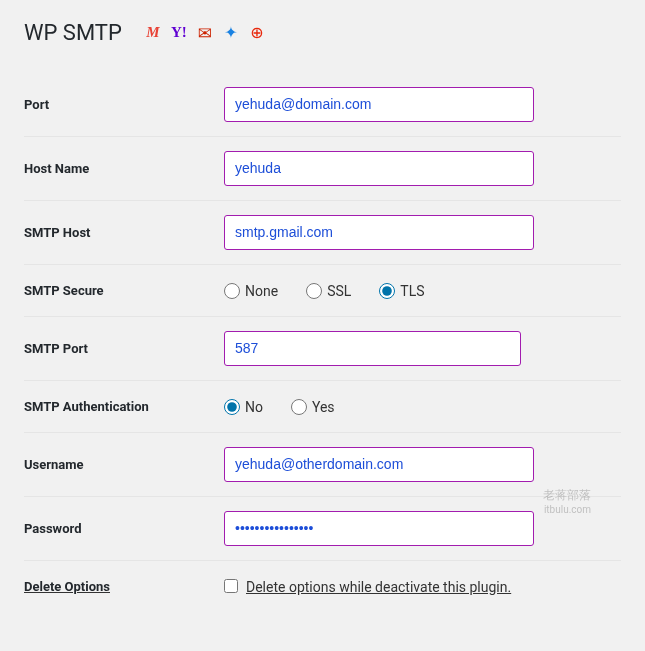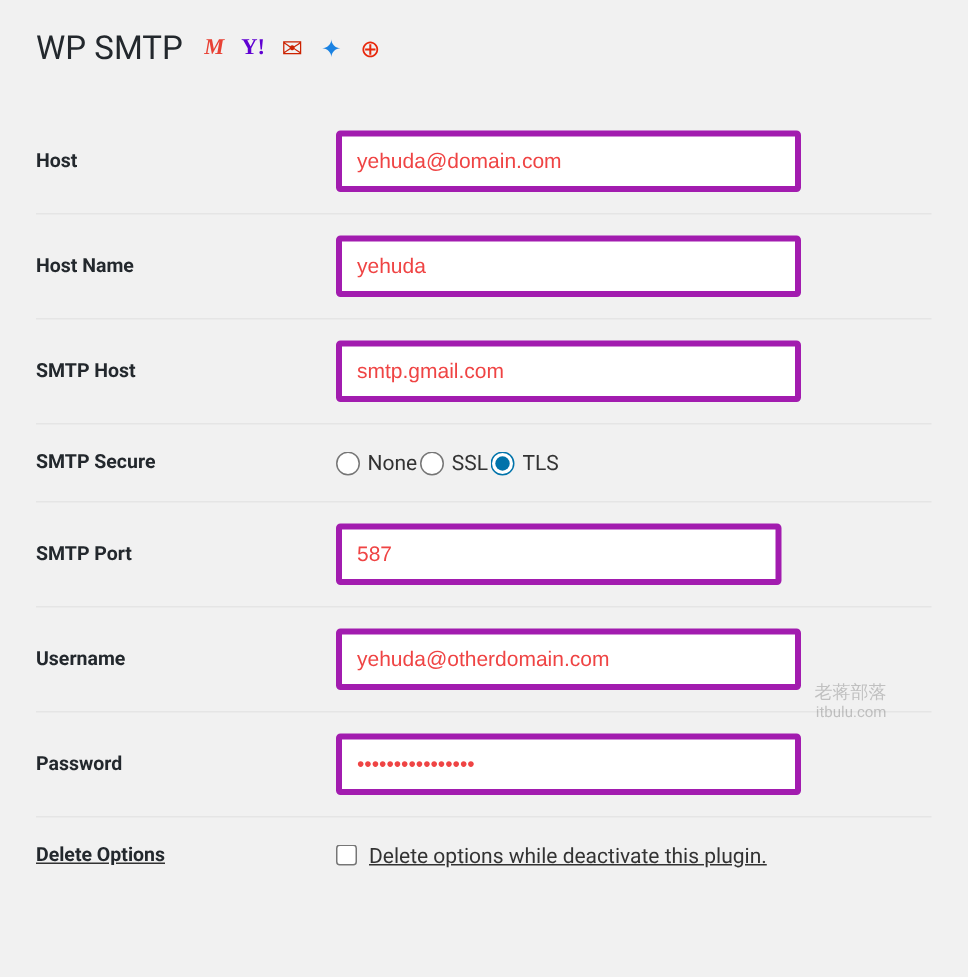--- a/index.html
+++ b/index.html
@@ -8,21 +8,21 @@
       font-family: -apple-system, BlinkMacSystemFont, "Segoe UI", Roboto, sans-serif;
       font-size: 14px;
       color: #333;
       width: 645px;
       min-height: 651px;
       padding: 20px 24px;
     }
     .header {
       display: flex;
       align-items: center;
-      gap: 10px;
+      gap: 20px;
       margin-bottom: 28px;
     }
     .header-title {
       font-size: 22px;
       font-weight: 400;
       color: #23282d;
     }
     .header-icons {
       display: flex;
       gap: 4px;
@@ -57,31 +57,31 @@
       width: 200px;
       padding-right: 16px;
     }
     .form-table td {
       padding: 14px 0;
       vertical-align: middle;
     }
     .form-input {
       width: 310px;
       padding: 6px 10px;
-      border: 4px solid #a21caf;
+      border: 1px solid #a21caf;
       border-radius: 3px;
       font-size: 14px;
-      color: #ef4444;
+      color: #1d4ed8;
       background: #fff;
       line-height: 1.5;
     }
     .radio-group {
       display: flex;
       align-items: center;
-      gap: 2px;
+      gap: 28px;
     }
     .radio-label {
       display: flex;
       align-items: center;
       gap: 5px;
       cursor: pointer;
       font-size: 14px;
       color: #333;
     }
     .radio-input {
@@ -97,21 +97,21 @@
       color: #333;
       cursor: pointer;
     }
     .checkbox-input {
       width: 14px;
       height: 14px;
       cursor: pointer;
     }
     .watermark {
       position: absolute;
-      bottom: 63px;
+      bottom: 45px;
       right: 30px;
       opacity: 0.35;
       font-size: 11px;
       color: #666;
       text-align: right;
     }
     .watermark-line1 { font-size: 12px; }
     .watermark-line2 { font-size: 10px; }
     .page-wrap {
       position: relative;
@@ -136,21 +136,21 @@
     <span class="mail-icon" style="font-size:16px;color:#1a82e2;">✦</span>
     <span class="mail-icon" style="font-size:16px;color:#e8270b;">⊕</span>
   </div>
 </div>
 
 <table class="form-table">
   <tbody>
 
     <tr>
       <th>
-        <label for="field-from">Host</label>
+        <label for="field-from">Port</label>
       </th>
       <td>
         <input id="field-from" class="form-input" type="text" value="yehuda@domain.com" style="">
       </td>
     </tr>
 
     <tr>
       <th>
         <label for="field-from-name">Host Name</label>
       </th>
@@ -192,20 +192,37 @@
 
     <tr>
       <th>
         <label for="field-smtp-port">SMTP Port</label>
       </th>
       <td>
         <input id="field-smtp-port" class="form-input" type="text" value="587" style="width: 297px;">
       </td>
     </tr>
 
+    <tr>
+      <th>
+        <span>SMTP Authentication</span>
+      </th>
+      <td>
+        <div class="radio-group">
+          <label class="radio-label">
+            <input class="radio-input" type="radio" name="smtp_auth" value="no" checked="" style="">
+            <span>No</span>
+          </label>
+          <label class="radio-label">
+            <input class="radio-input" type="radio" name="smtp_auth" value="yes" style="">
+            <span>Yes</span>
+          </label>
+        </div>
+      </td>
+    </tr>
 
     <tr>
       <th>
         <label for="field-username">Username</label>
       </th>
       <td>
         <input id="field-username" class="form-input" type="text" value="yehuda@otherdomain.com" style="">
       </td>
     </tr>
 

